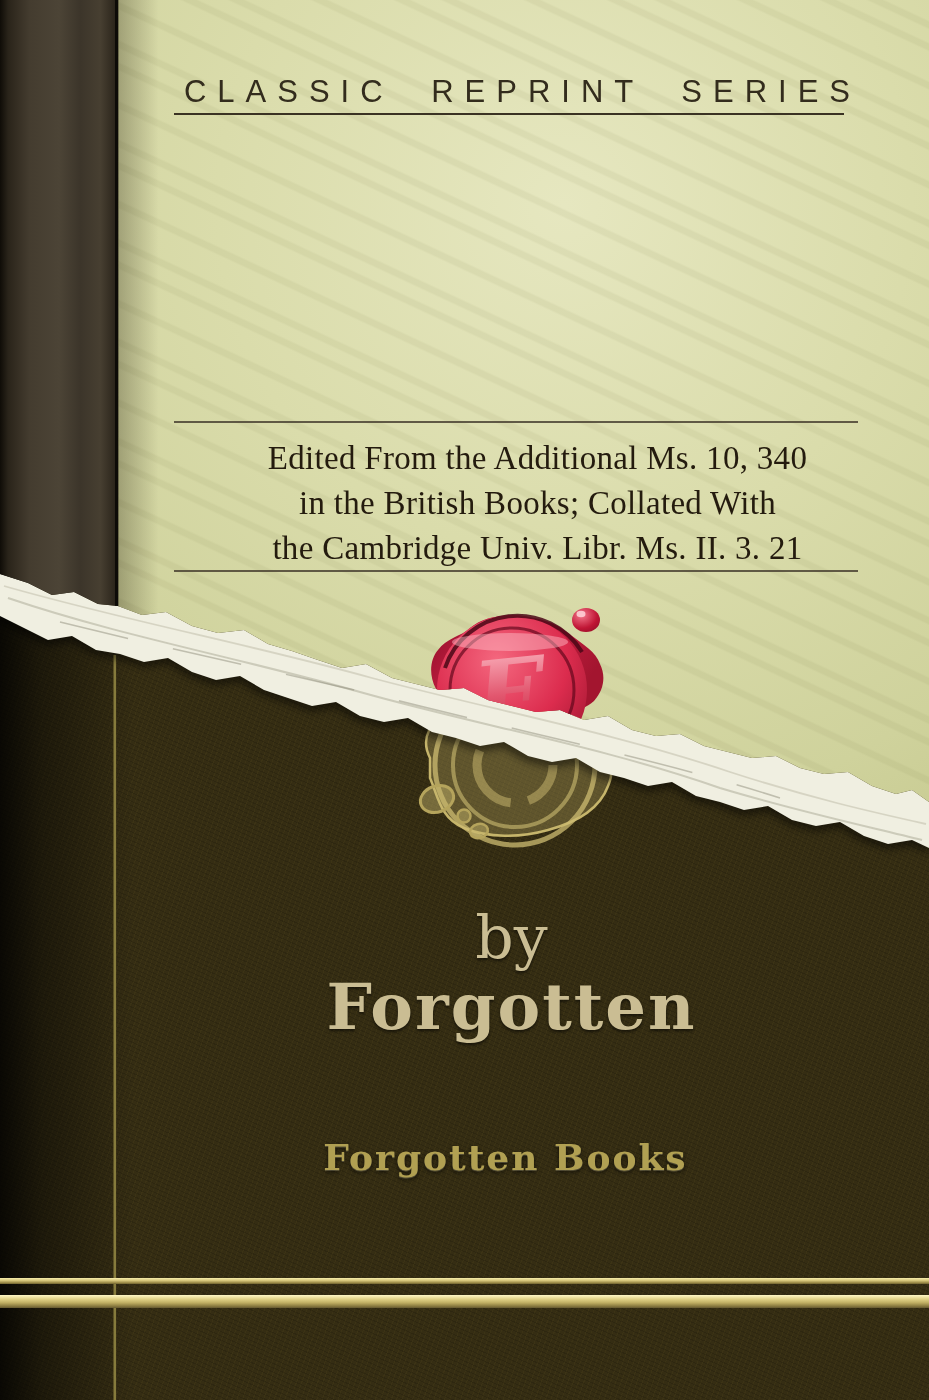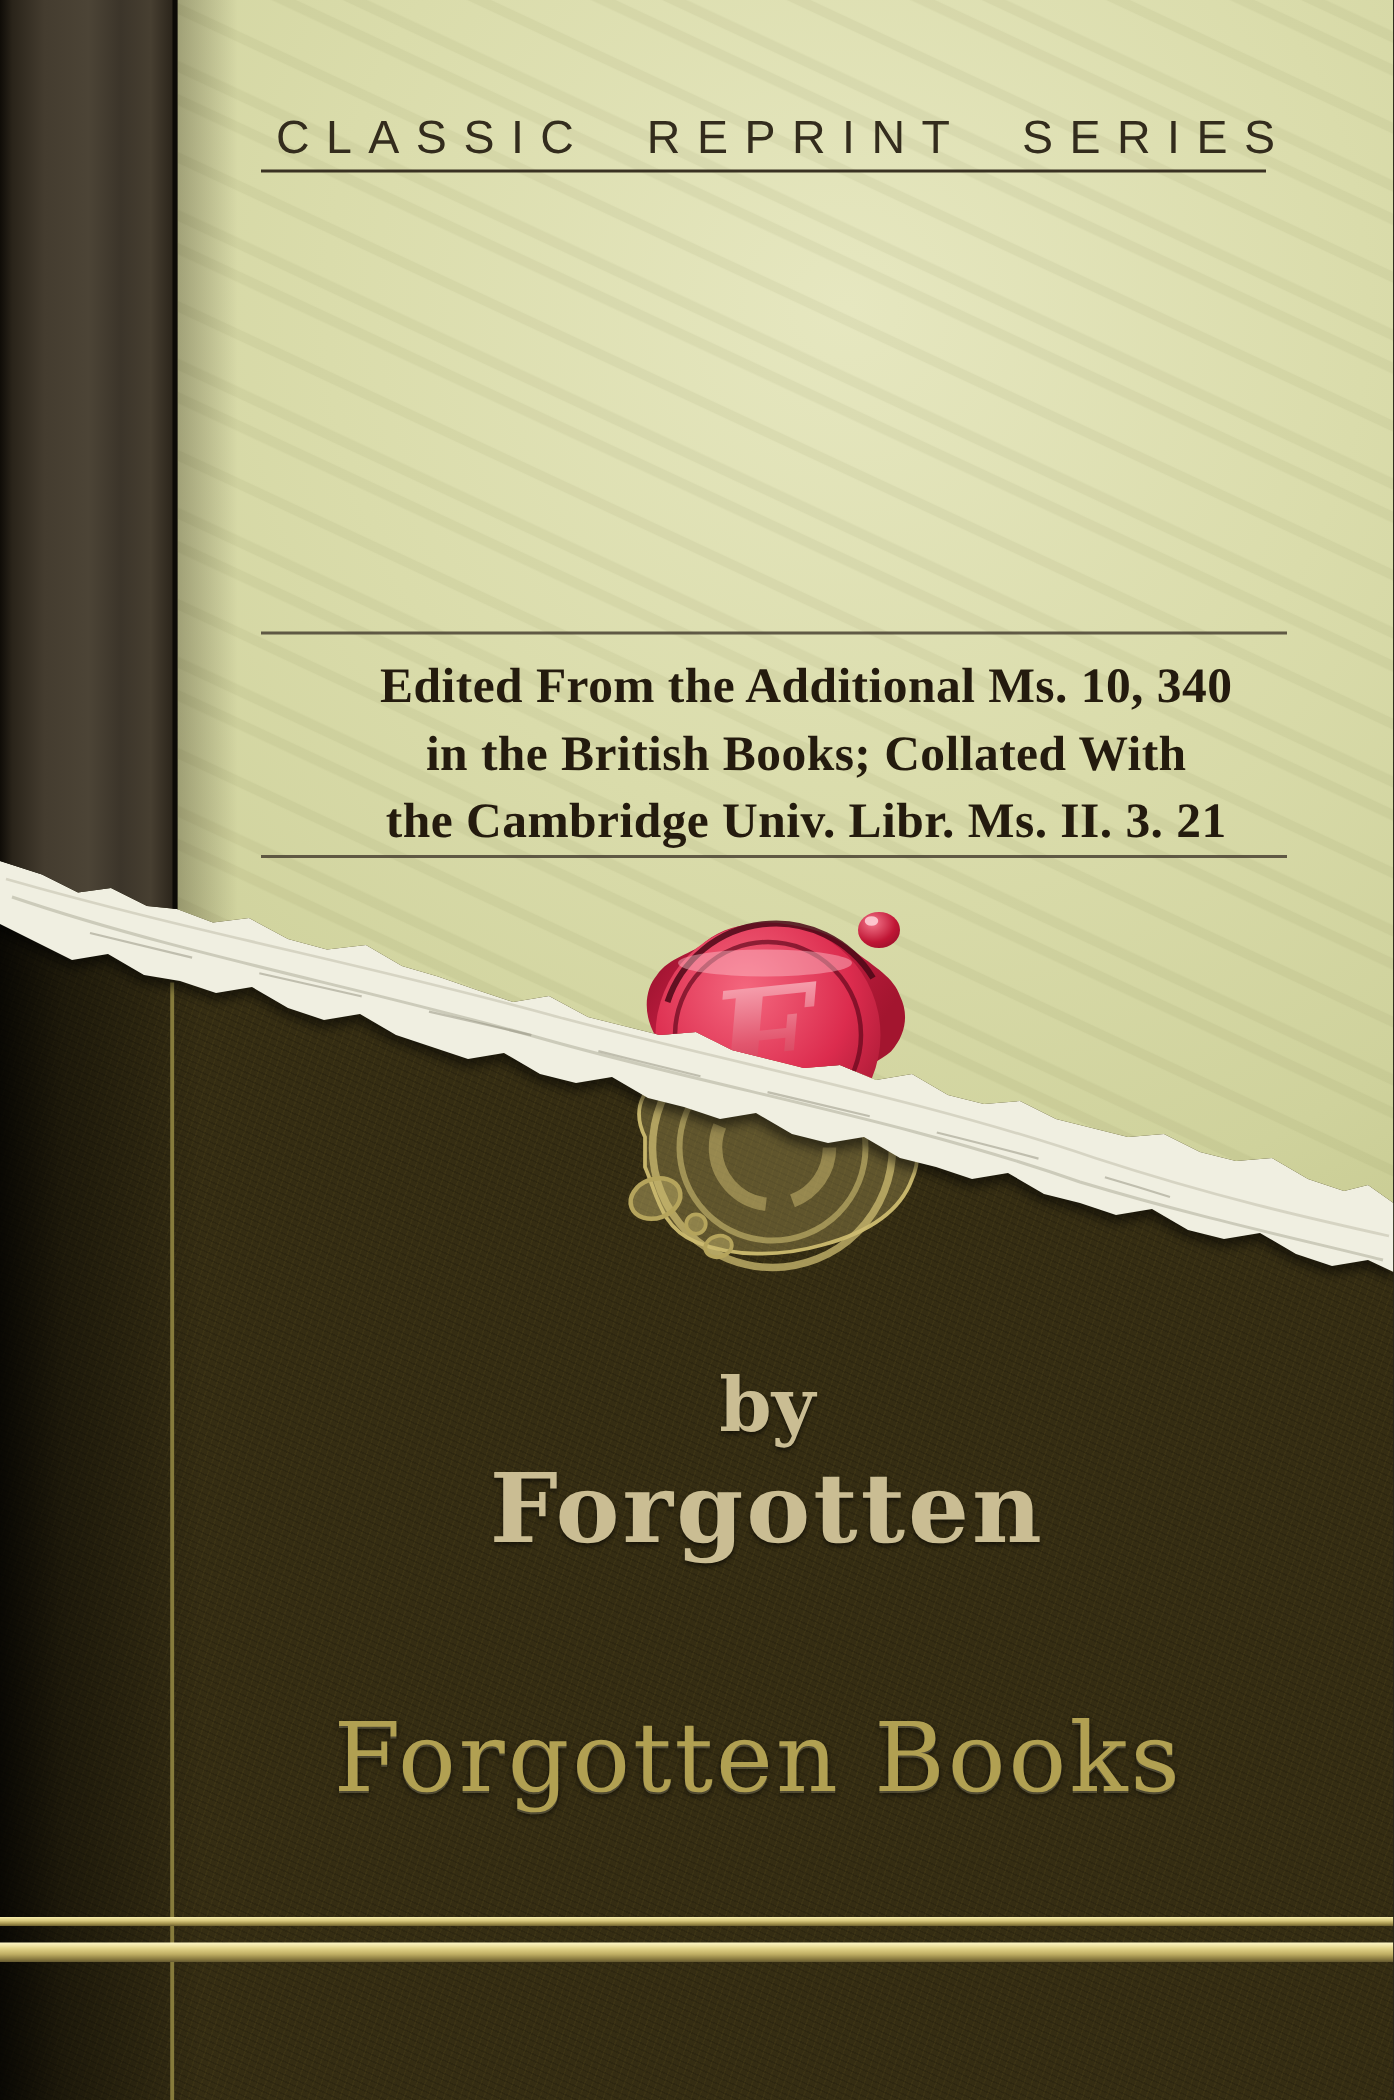--- a/index.html
+++ b/index.html
@@ -27,35 +27,35 @@
     left:118px;right:20px;top:172px;
     font-size:54px;line-height:67px;
     font-variant:small-caps;
     color:#241b0e;
   }
   .rule{position:absolute;z-index:2;left:174px;width:684px;height:2px;background:#4a4232;opacity:.85;}
   .rule-top{top:421px;}
   .rule-bottom{top:570px;}
   .subtitle{
     left:118px;right:20px;top:436px;
-    font-size:33px;line-height:45px;font-weight:bold;
+    font-size:33px;line-height:45px;font-weight:normal;
     color:#241b0e;letter-spacing:.3px;margin-left:48px;
   }
   .byline{
     left:0;right:0;top:905px;padding-left:94px;
     font-family:"DejaVu Serif", serif;
     color:#cabd93;
     text-shadow:0 2px 3px rgba(0,0,0,.55);
   }
-  .byline .by{font-size:50px;line-height:64px;font-weight:bold;}
+  .byline .by{font-size:60px;line-height:64px;font-weight:normal;}
   .byline .author{font-size:64px;line-height:76px;font-weight:bold;letter-spacing:2px;}
   .publisher{
     left:0;right:0;top:1136px;padding-left:82px;
     font-family:"DejaVu Serif", serif;
-    font-size:64px;font-weight:normal;letter-spacing:2px;
+    font-size:36px;font-weight:bold;letter-spacing:2px;
     color:#b1a052;
     text-shadow:0 1px 0 rgba(255,246,195,.22), 0 2px 4px rgba(0,0,0,.7);
   }
 </style>
 </head>
 <body>
 
 <div class="cover">
 
   <svg width="929" height="1400" viewBox="0 0 929 1400">

